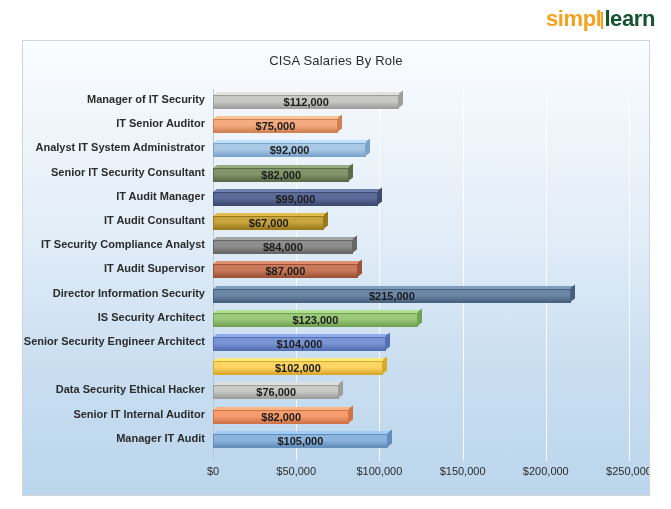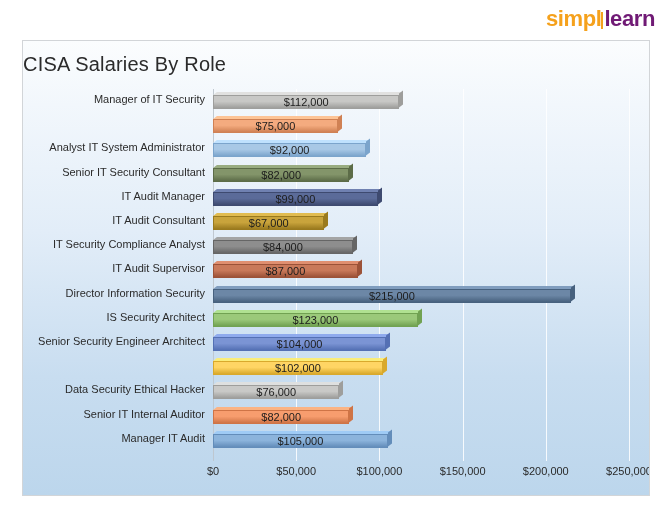--- a/index.html
+++ b/index.html
@@ -32,41 +32,42 @@
   #brand .b-simpl { color: #f5a11c; }
   #brand .b-bar {
     display: inline-block;
     width: 2px;
     height: 17px;
     background: #f5a11c;
     margin: 0 1px 0 0;
     position: relative;
     top: 1px;
   }
-  #brand .b-learn { color: #701a75; }
+  #brand .b-learn { color: #14532d; }
 
   
   #chart-frame {
     position: absolute;
     left: 22px;
     top: 40px;
     width: 628px;
     height: 456px;
     border: 1px solid #d2d5d8;
     box-sizing: border-box;
     background: linear-gradient(to bottom, #fbfdfe 0%, #f2f7fc 14%, #e2edf8 42%, #c8ddf0 74%, #bcd6ec 100%);
     overflow: hidden;
   }
 
   #chart-title {
     position: absolute;
     left: 0;
     top: 12px;
     width: 100%;
-    font-size: 20px;
+    text-align: center;
+    font-size: 13px;
     color: #2b2b2b;
     letter-spacing: 0.2px;
   }
 
   
   #plot {
     position: absolute;
     left: 190px;          
     top: 48px;
     width: 416px;         
@@ -89,20 +90,21 @@
     left: 0;
     top: 48px;
     width: 628px;
     height: 372px;
   }
   .row {
     position: absolute;
     left: 0;
     width: 628px;
     height: 14px;
+    font-weight: bold;
   }
   .row-label {
     position: absolute;
     left: 0;
     top: -3px;
     width: 182px;
     text-align: right;
     font-size: 11px;
     color: #2b2b2b;
     white-space: nowrap;
@@ -191,20 +193,21 @@
       <div class="row" style="top: 6px;">
         <div class="row-label">Manager of IT Security</div>
         <div class="bar-wrap" style="width: 191.368px;">
           <div class="bar-top" style="left: 2px; width: 186.368px; background: rgb(200, 200, 198); filter: brightness(1.12);"></div>
           <div class="bar-cap" style="left: 186.368px; background: rgb(158, 158, 156);"></div>
           <div class="bar" style="width: 186.368px; background: linear-gradient(rgb(200, 200, 198) 0%, rgb(200, 200, 198) 45%, rgb(158, 158, 156) 100%); border-color: rgb(158, 158, 156);"></div>
           <div class="bar-value" style="left: 0px; width: 186.368px;">$112,000</div>
         </div>
       </div>
       <div class="row" style="top: 30.2px;">
+        <div class="row-label">IT Senior Auditor</div>
         <div class="bar-wrap" style="width: 129.8px;">
           <div class="bar-top" style="left: 2px; width: 124.8px; background: rgb(244, 171, 127); filter: brightness(1.12);"></div>
           <div class="bar-cap" style="left: 124.8px; background: rgb(208, 129, 84);"></div>
           <div class="bar" style="width: 124.8px; background: linear-gradient(rgb(244, 171, 127) 0%, rgb(244, 171, 127) 45%, rgb(208, 129, 84) 100%); border-color: rgb(208, 129, 84);"></div>
           <div class="bar-value" style="left: 0px; width: 124.8px;">$75,000</div>
         </div>
       </div>
       <div class="row" style="top: 54.4px;">
         <div class="row-label">Analyst IT System Administrator</div>
         <div class="bar-wrap" style="width: 158.088px;">

